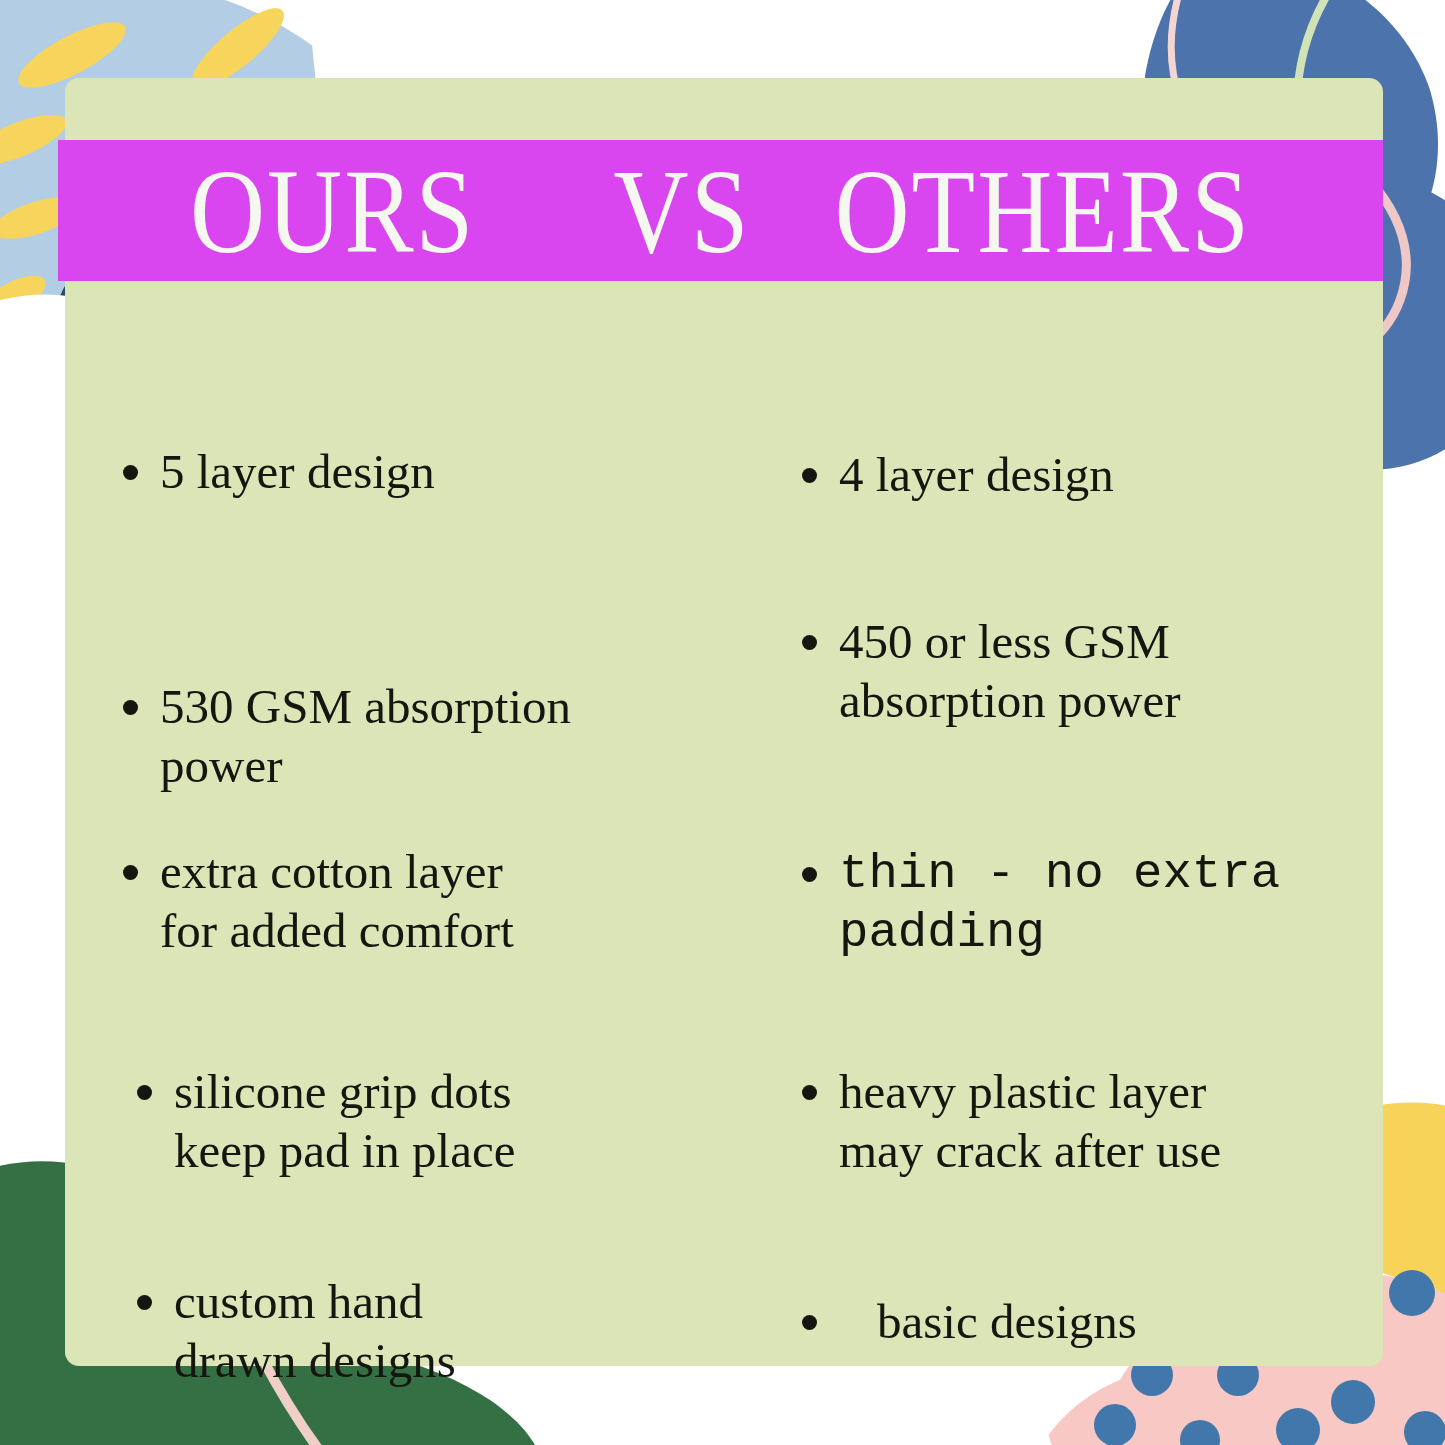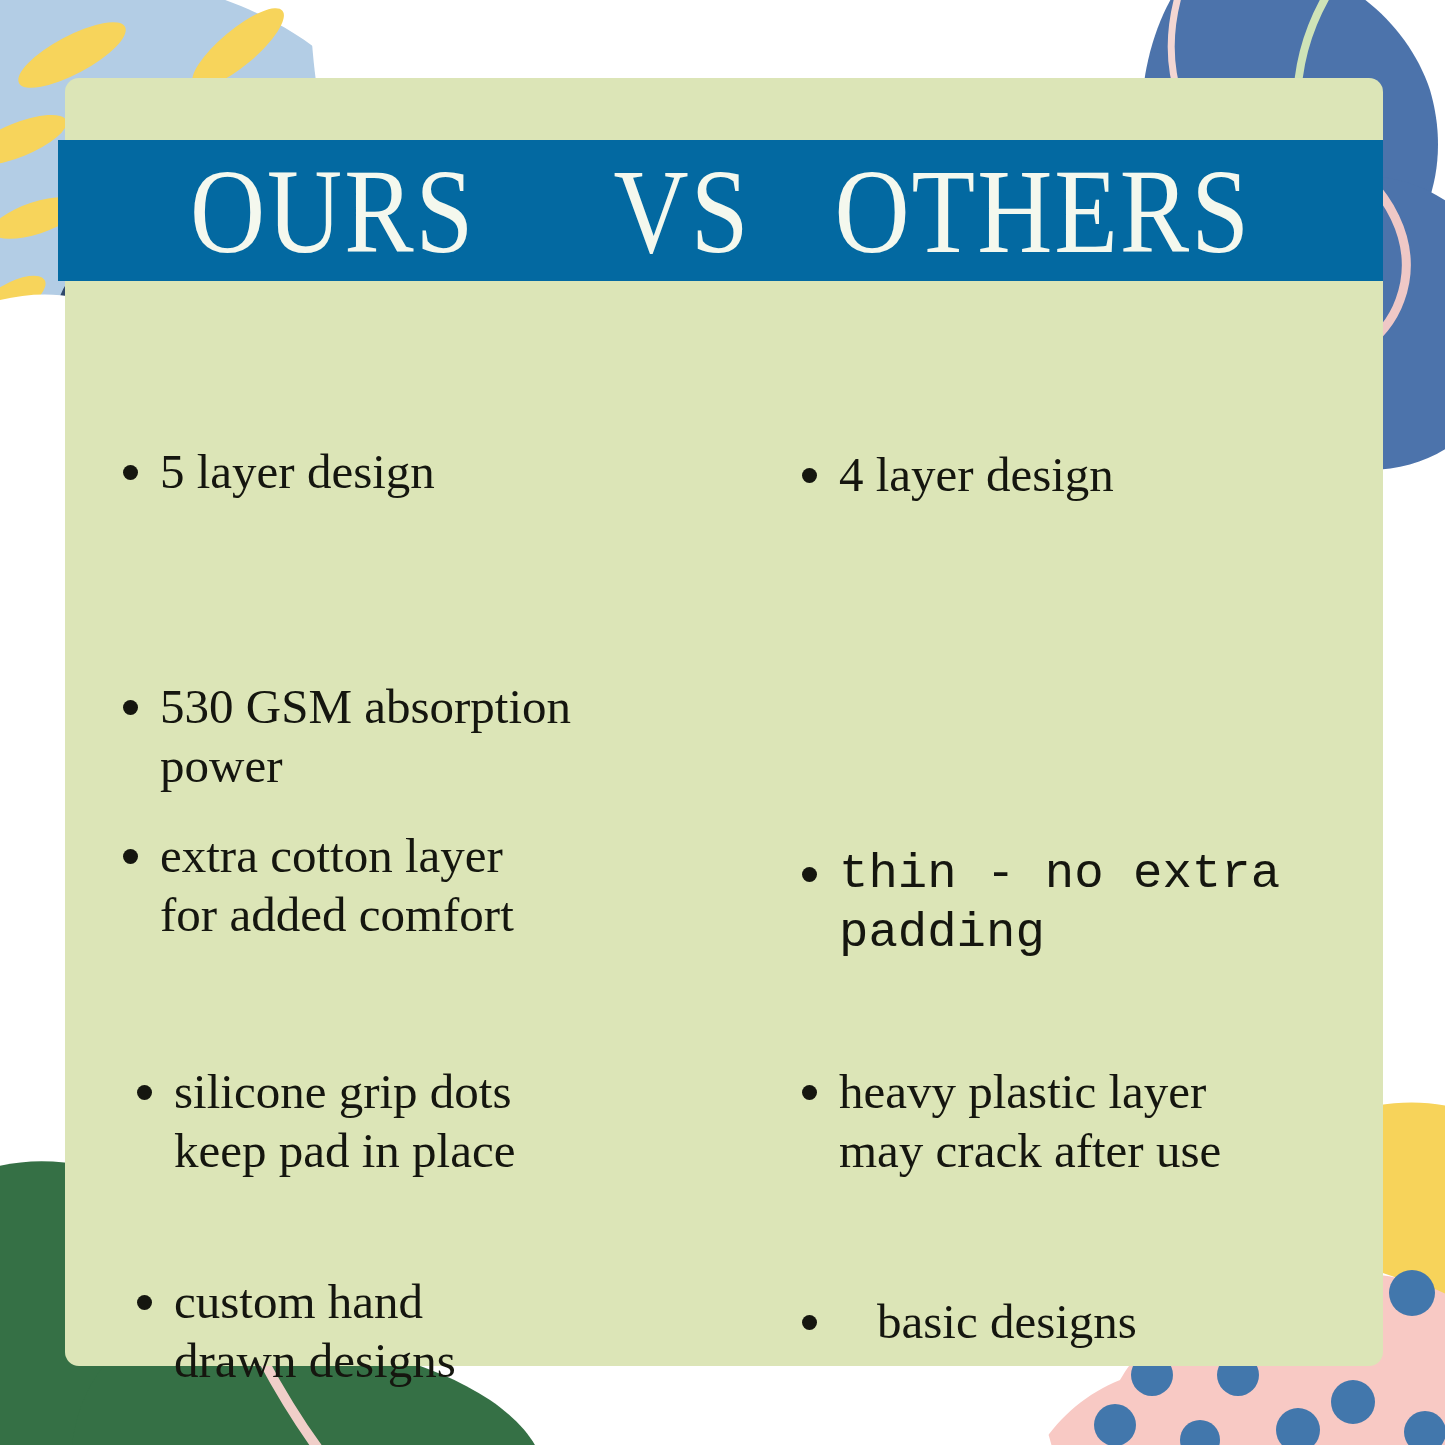--- a/index.html
+++ b/index.html
@@ -34,21 +34,21 @@
     background: #dce5b7;
     border-radius: 14px;
   }
 
   #header-banner {
     position: absolute;
     left: -7px;
     top: 62px;
     width: 1325px;
     height: 141px;
-    background: #0369a1;
+    background: #d946ef;
     display: flex;
     align-items: center;
     justify-content: center;
     overflow: hidden;
   }
   #header-title {
     color: #f4f8ee;
     font-size: 104px;
     line-height: 1;
     letter-spacing: 2px;
@@ -184,41 +184,46 @@
       <div class="column col-ours">
         <div class="bullet-row" style="left:58px; top:155px; width:560px;">
           <span class="bullet-dot"></span>
           <span class="bullet-text">5 layer design</span>
         </div>
         <div class="bullet-row" style="left:58px; top:345px; width:590px;margin-top:45px;">
           <span class="bullet-dot"></span>
           <span class="bullet-text">530 GSM absorption
 power</span>
         </div>
-        <div class="bullet-row" style="left:58px; top:539px; width:590px;font-family:Liberation Serif, serif;">
+        <div class="bullet-row" style="left:58px; top:555px; width:590px;font-family:Liberation Serif, serif;">
           <span class="bullet-dot"></span>
           <span class="bullet-text">extra cotton layer
 for added comfort</span>
         </div>
         <div class="bullet-row" style="left:72px; top:985px; width:560px;">
           <span class="bullet-dot"></span>
           <span class="bullet-text">custom hand
 drawn designs</span>
         </div>
         <div class="bullet-row" style="left:72px; top:775px; width:590px;">
           <span class="bullet-dot"></span>
           <span class="bullet-text">silicone grip dots
 keep pad in place</span>
         </div>
       </div>
 
       <div class="column col-others">
         <div class="bullet-row" style="left:78px; top:158px; width:560px;">
           <span class="bullet-dot"></span>
           <span class="bullet-text">4  layer design</span>
+        </div>
+        <div class="bullet-row" style="left:78px; top:325px; width:560px;">
+          <span class="bullet-dot"></span>
+          <span class="bullet-text">450 or less GSM
+absorption power</span>
         </div>
         <div class="bullet-row" style="left:78px; top:557px; width:560px;font-family:Liberation Mono, monospace;">
           <span class="bullet-dot"></span>
           <span class="bullet-text">thin - no extra
 padding</span>
         </div>
         <div class="bullet-row" style="left:78px; top:775px; width:580px;">
           <span class="bullet-dot"></span>
           <span class="bullet-text">heavy plastic layer
 may crack after use</span>

